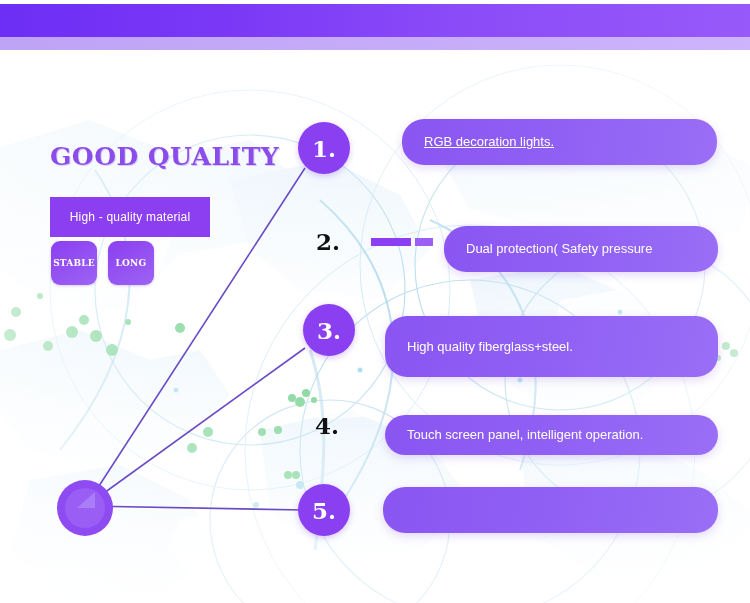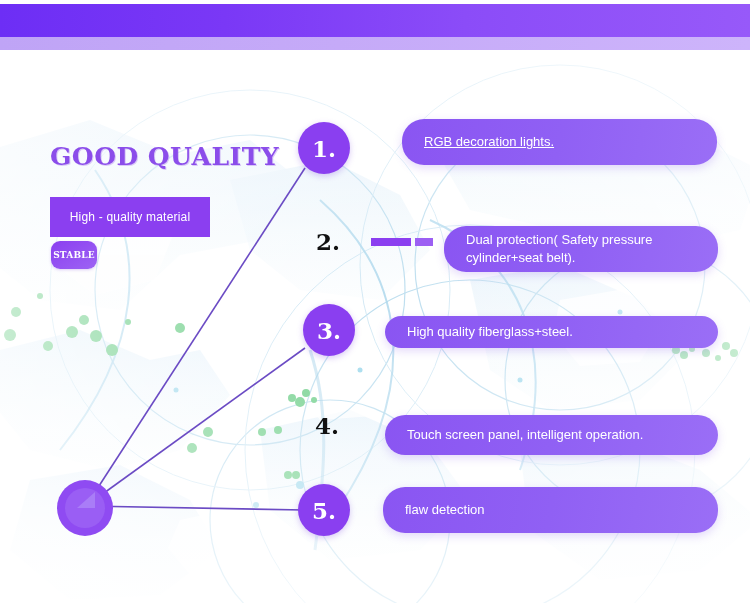--- a/index.html
+++ b/index.html
@@ -70,21 +70,21 @@
     letter-spacing: 0.2px;
   }
 
   .chip-row {
     position: absolute;
     left: 51px; top: 241px;
     display: flex;
     gap: 11px;
   }
   .chip {
-    width: 46px; height: 28px;
+    width: 46px; height: 44px;
     border-radius: 9px;
     background: linear-gradient(150deg, #8b3ff0 0%, #9d63f4 100%);
     display: flex;
     align-items: center;
     justify-content: center;
     color: #ffffff;
     font-family: "DejaVu Serif", serif;
     font-weight: bold;
     font-size: 9px;
     letter-spacing: 0.2px;
@@ -285,54 +285,53 @@
       <line x1="86" y1="506" x2="304" y2="510"></line>
     </g>
   </svg>
 
   <div class="headline">GOOD QUALITY</div>
 
   <div class="material-badge">High - quality material</div>
 
   <div class="chip-row">
     <div class="chip">STABLE</div>
+    <div class="chip">LONG</div>
   </div>
 
   <div class="hub">
     <div class="hub-inner"></div>
     <div class="hub-wedge"></div>
   </div>
 
   <div class="num-circle" style="left:298px; top:122px;">1.</div>
   <div class="pill" style="left:402px; top:119px; width:315px; height:46px;text-decoration:underline;">
     <span class="pill-text">RGB decoration lights.</span>
   </div>
 
   <div class="num-plain" style="left:316px; top:228px;">2.</div>
   <div class="dash-connector">
     <span class="dash-long"></span>
     <span class="dash-short"></span>
   </div>
   <div class="pill two-line" style="left:444px; top:226px; width:274px; height:46px;">
     <span>
       <span class="pill-text">Dual protection( Safety pressure</span>
-      <span class="pill-text">cylinder+seat belt).</span>
     </span>
   </div>
 
   <div class="num-circle" style="left:303px; top:304px;">3.</div>
-  <div class="pill" style="left:385px; top:316px; width:333px; height:32px;">
+  <div class="pill" style="left:385px; top:316px; width:333px; height:61px;">
     <span class="pill-text">High quality fiberglass+steel.</span>
   </div>
 
   <div class="num-plain" style="left:315px; top:412px;">4.</div>
   <div class="pill" style="left:385px; top:415px; width:333px; height:40px;">
     <span class="pill-text">Touch screen panel, intelligent operation.</span>
   </div>
 
   <div class="num-circle" style="left:298px; top:484px;">5.</div>
   <div class="pill two-line" style="left:383px; top:487px; width:335px; height:46px;">
     <span>
-      <span class="pill-text">flaw detection</span>
     </span>
   </div>
 
 </div>
 
 </body></html>

